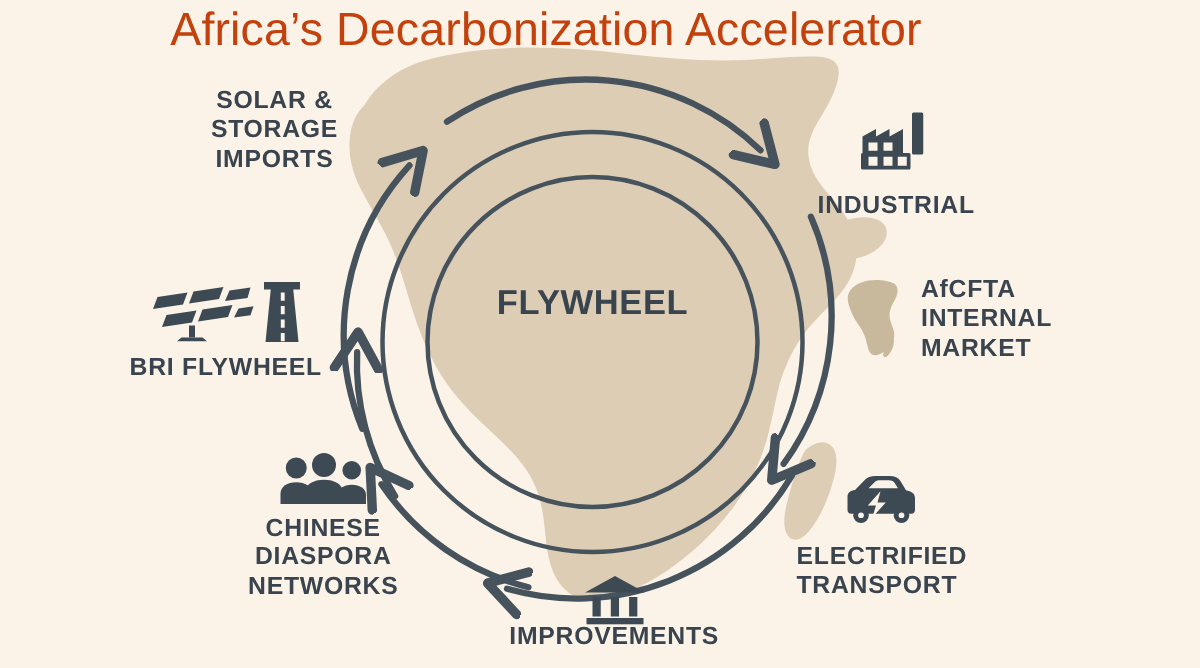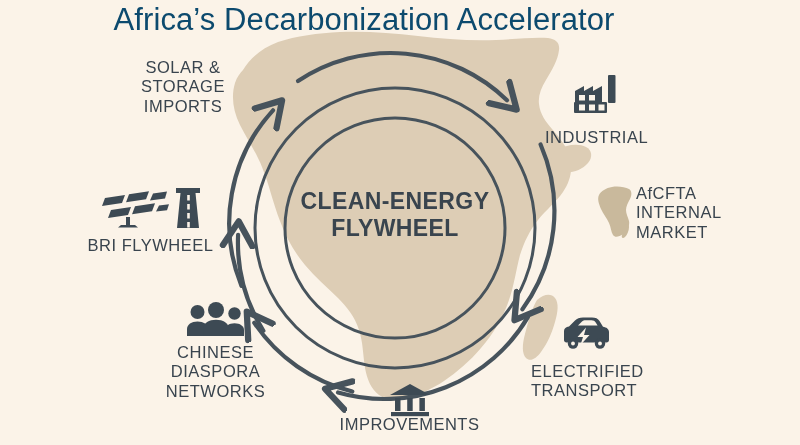--- a/index.html
+++ b/index.html
@@ -22,21 +22,21 @@
   }
   
   #title {
     position: absolute;
     left: 0;
     top: 2px;
     width: 728px;
     text-align: center;
     font-size: 31px;
     font-weight: 400;
-    color: #0c4a6e;
+    color: #c2410c;
     letter-spacing: 0.1px;
     font-family: "Liberation Sans", sans-serif;
     white-space: nowrap;
     z-index: 6;
   }
   
   #map-layer, #wheel-layer {
     position: absolute;
     left: 0;
     top: 0;
@@ -64,40 +64,40 @@
     display: block;
   }
 
   
   .node {
     position: absolute;
     z-index: 5;
   }
   .node .lbl {
     font-size: 16.5px;
-    font-weight: normal;
+    font-weight: bold;
     color: #39444E;
     letter-spacing: 0.5px;
     line-height: 1.17;
     white-space: nowrap;
   }
   .node .ico {
     display: block;
     line-height: 0;
   }
 
   
   #node-solar { left: 100px; top: 58px; width: 166px; text-align: center; }
 
   
   #node-industrial { left: 545px; top: 72px; display: flex; align-items: center; gap: 12px; flex-direction: column; }
   #node-industrial .txt { text-align: left; }
 
   
-  #node-afcfta { left: 594px; top: 184px; display: flex; align-items: center; }
+  #node-afcfta { left: 561px; top: 184px; display: flex; align-items: center; gap: 11px; }
   #node-afcfta .txt { text-align: left; }
 
   
   #node-electrified { left: 531px; top: 312px; display: flex; align-items: center; gap: 12px; flex-direction: column; }
   #node-electrified .txt { text-align: left; }
 
   
   #node-governance { left: 302px; top: 383px; width: 215px; text-align: center; }
   #node-governance .row1 { display: flex; align-items: flex-end; justify-content: center; gap: 0px; }
 
@@ -181,21 +181,20 @@
 
       <path d="M 540.6 144.5 A 167 167 0 0 1 522.4 309.3"></path>
 
       <path d="M 527.9 317.1 A 167 167 0 0 1 338.0 392.5"></path>
 
       <path d="M 352.3 391.5 A 167 167 0 0 1 254.3 322.8"></path>
     </g>
   </svg>
 
   <div id="hub">
-    <span class="hub-line">CLEAN-ENERGY</span>
     <span class="hub-line">FLYWHEEL</span>
   </div>
 
   <div class="node" id="node-solar">
     <div class="lbl">SOLAR &amp;</div>
     <div class="lbl">STORAGE</div>
     <div class="lbl">IMPORTS</div>
   </div>
 
   <div class="node" id="node-industrial">

